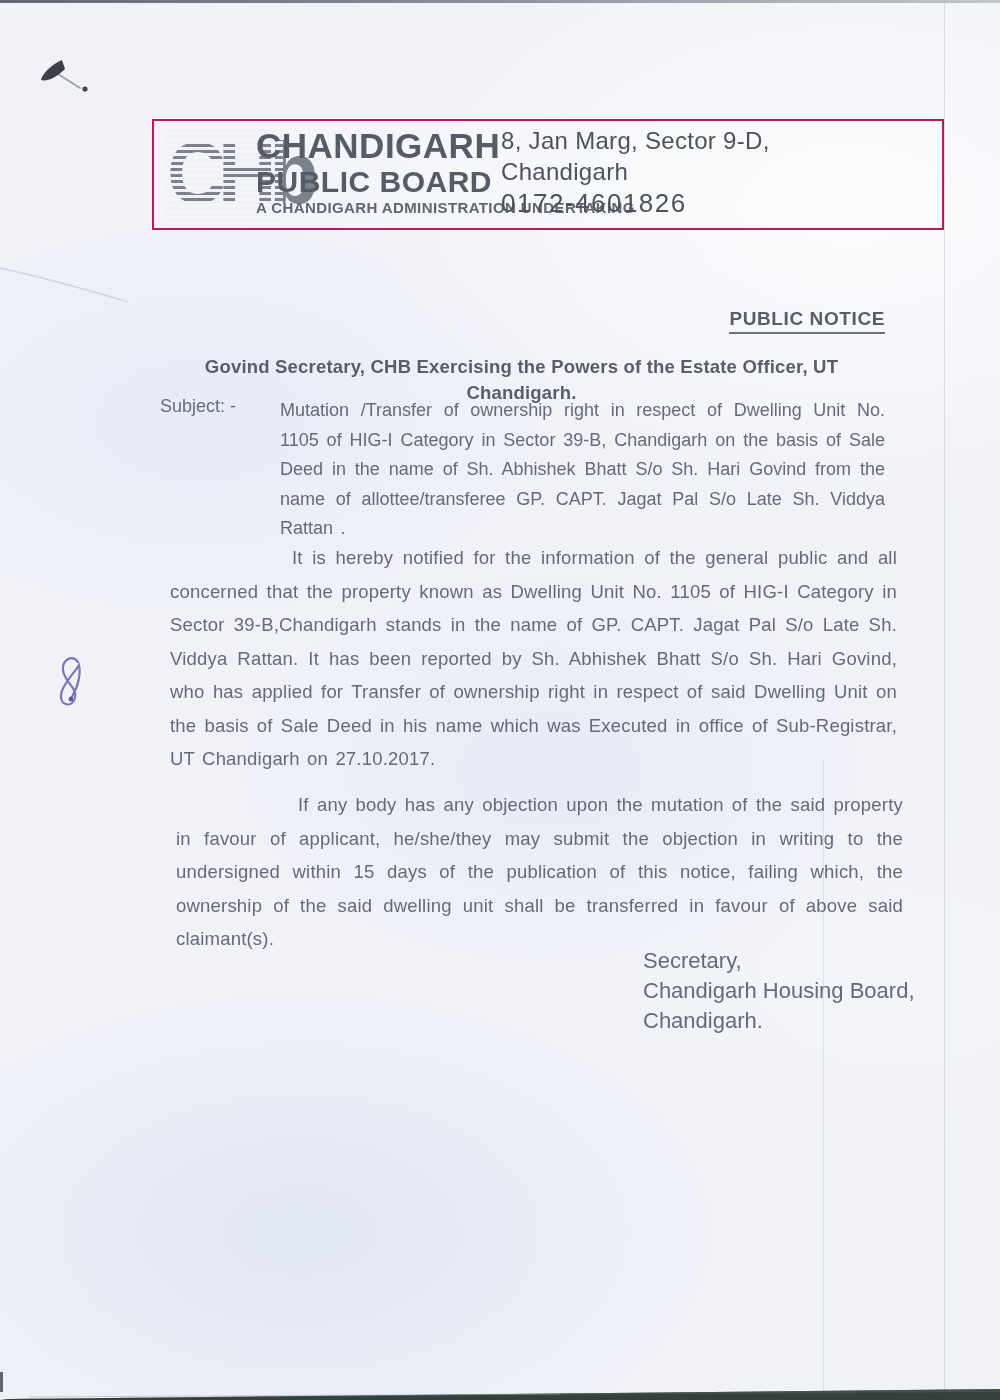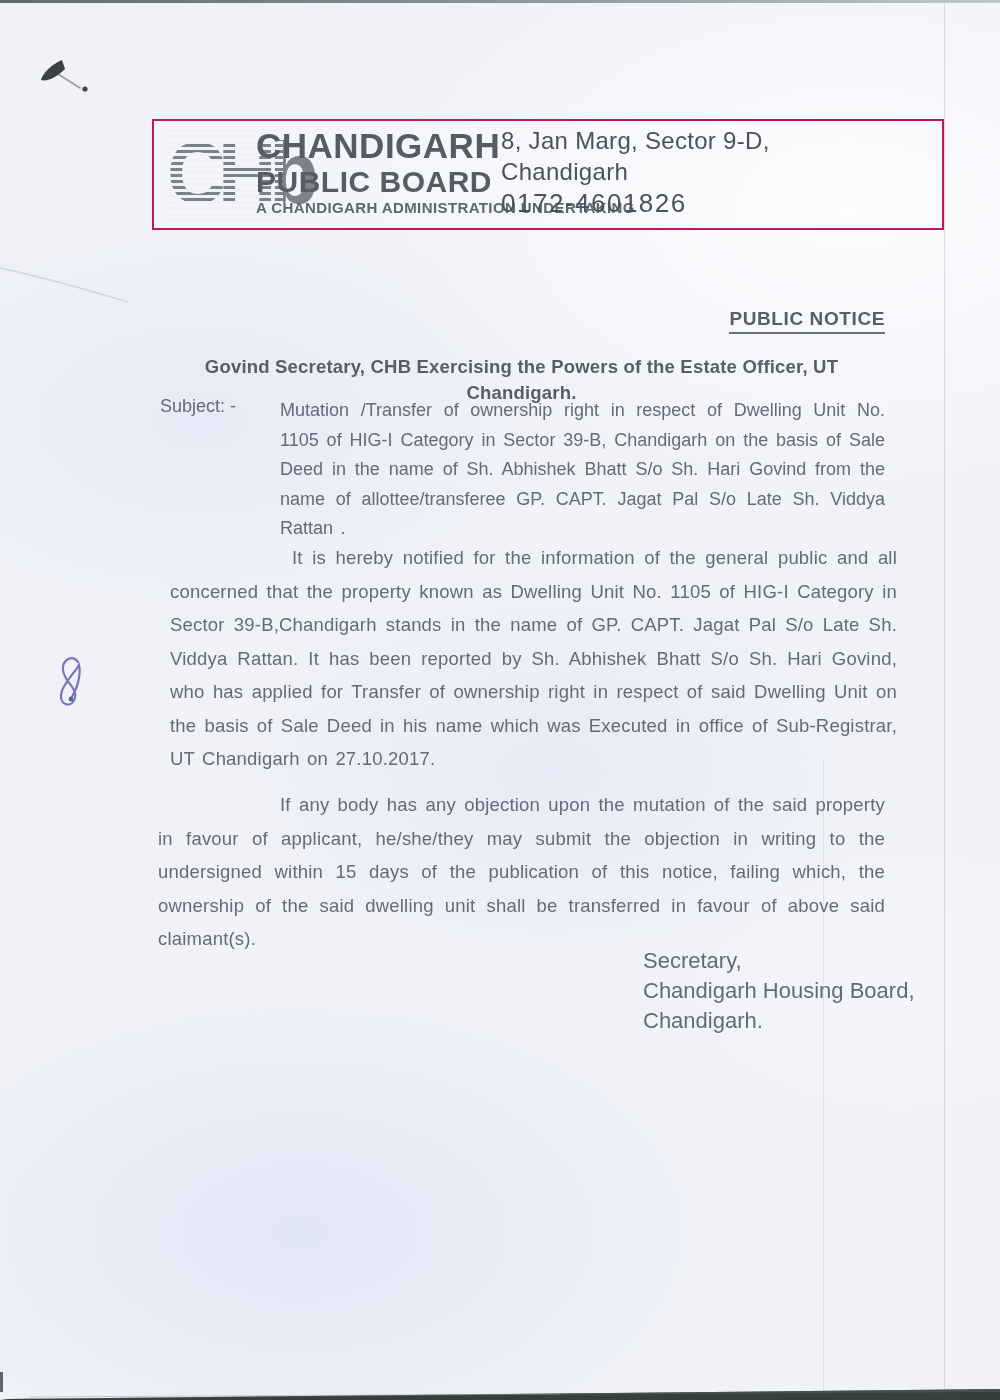--- a/index.html
+++ b/index.html
@@ -56,21 +56,21 @@
     border-bottom:2px solid #6a717c;padding-bottom:2px;
   }
   .heading{position:absolute;top:354px;width:100%;text-align:center;
     font-weight:bold;font-size:18.5px;line-height:26px;color:#575e68;letter-spacing:.2px;}
   .subject-row{position:absolute;top:396px;left:2px;width:725px;display:flex;}
   .subject-label{flex:0 0 120px;font-size:18px;color:#646c79;}
   .subject-text{flex:1;text-align:justify;font-size:18px;line-height:29.5px;word-spacing:2.5px;}
   .para{position:absolute;left:0;text-align:justify;font-size:18.5px;line-height:33.5px;
     word-spacing:2px;letter-spacing:.2px;width:727px;}
   .para1{top:541px;text-indent:122px;margin-left:12px;}
-  .para2{top:788px;text-indent:122px;}
+  .para2{top:788px;text-indent:122px;margin-left:18px;}
   .signature{position:absolute;left:643px;top:946px;font-size:22px;line-height:30px;color:#636b78;}
 
   .mark{position:absolute;}
 </style>
 </head>
 <body>
 
 <div class="paper"></div>
 
 <div class="edge-top"></div>

